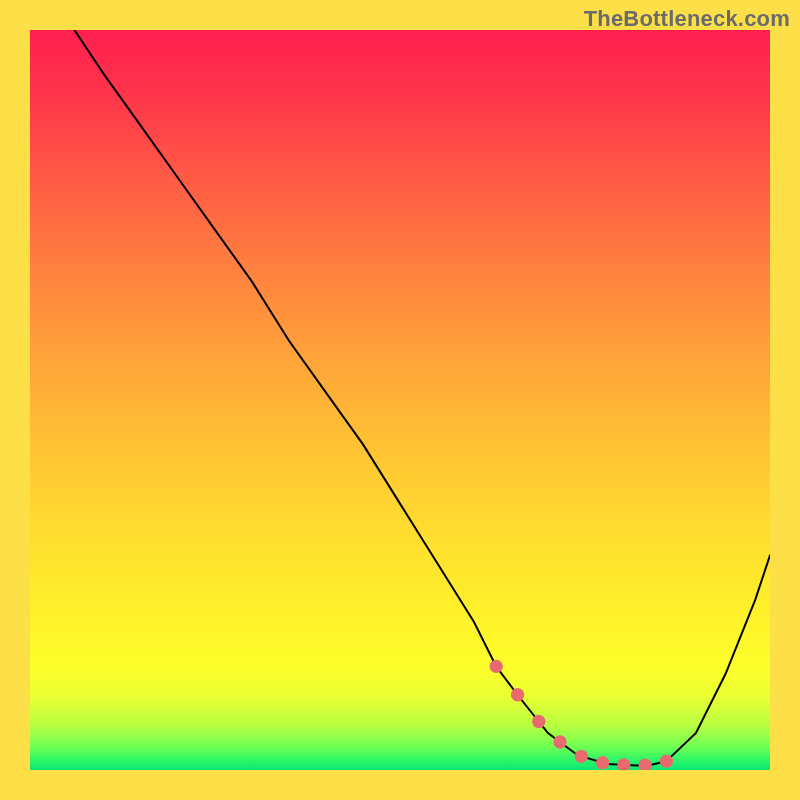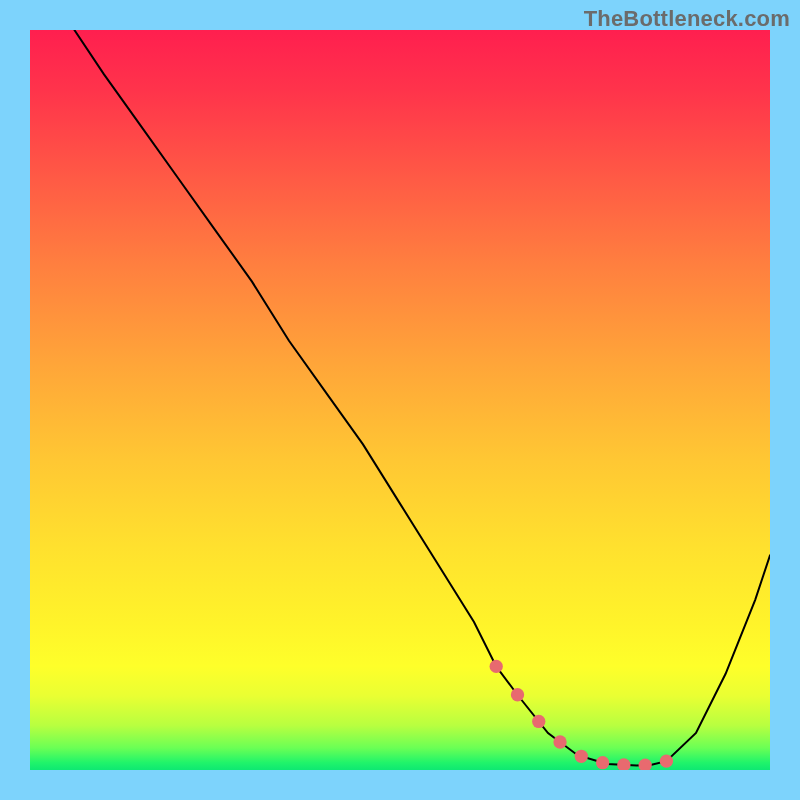--- a/index.html
+++ b/index.html
@@ -1,21 +1,21 @@
 <!DOCTYPE html>
 <html><head>
 <meta charset="utf-8">
 <style>
   * { margin: 0; padding: 0; box-sizing: border-box; }
   html, body { width: 800px; height: 800px; background: #000; overflow: hidden; }
   .frame {
     position: relative;
     width: 800px;
     height: 800px;
-    background: #7dd3fc;
+    background: #fde047;
   }
   .watermark {
     position: absolute;
     top: 6px;
     right: 10px;
     font-family: Arial, Helvetica, sans-serif;
     font-size: 22px;
     font-weight: bold;
     color: #6b6b6b;
     letter-spacing: 0.2px;

